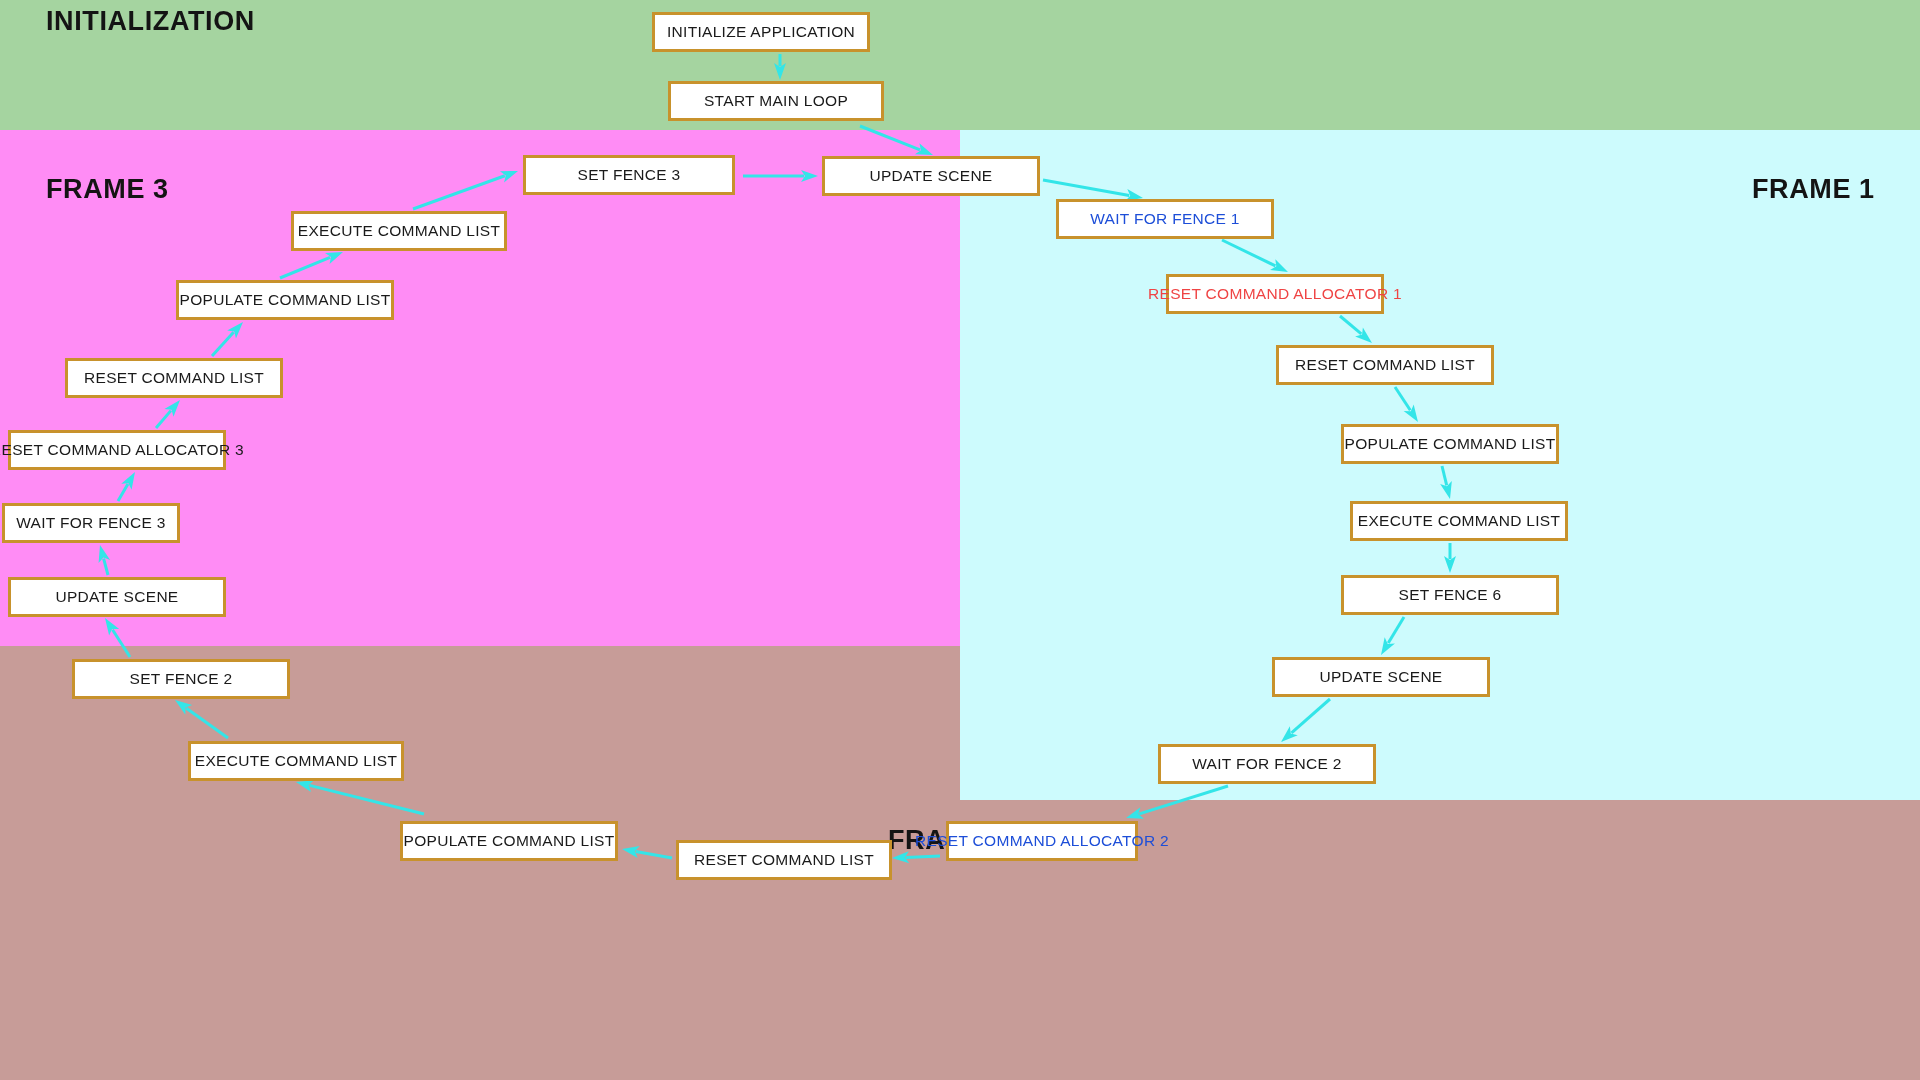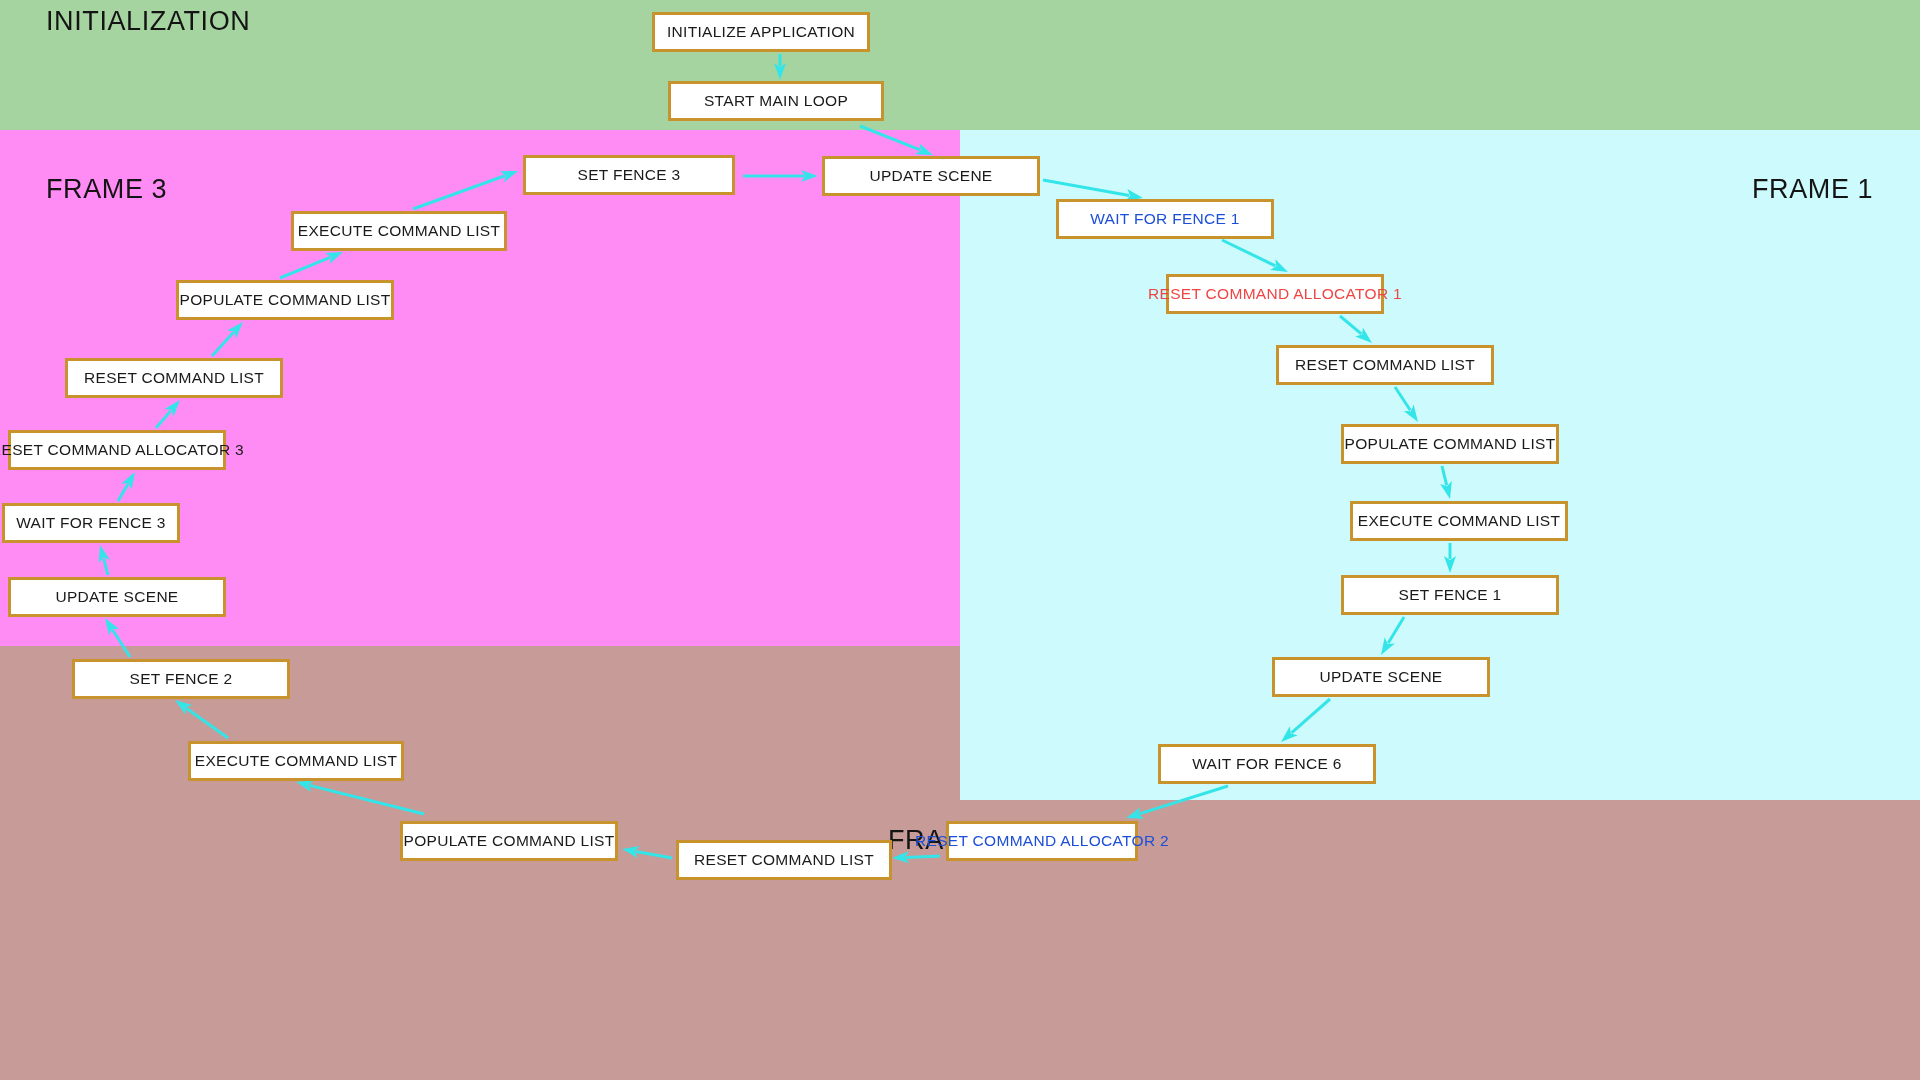--- a/index.html
+++ b/index.html
@@ -23,21 +23,21 @@
   .zone-init   { left: 0;      top: 0;    width: 1920px; height: 130px; background: #a5d4a0; }
   .zone-frame3 { left: 0;      top: 130px; width: 960px;  height: 516px; background: #ff8cf5; }
   .zone-frame1 { left: 960px;  top: 130px; width: 960px;  height: 670px; background: #cdfbfd; }
   .zone-frame2 { left: 0;      top: 646px; width: 960px;  height: 434px; background: #c79c98; }
   .zone-frame2b{ left: 960px;  top: 800px; width: 960px;  height: 280px; background: #c79c98; }
 
   .zone-label {
     position: absolute;
     color: #141414;
     font-size: 27px;
-    font-weight: 400;
+    font-weight: 700;
     letter-spacing: 0.6px;
     white-space: nowrap;
     font-family: "Liberation Sans", sans-serif;
   }
   .lbl-init   { left: 46px;  top: 6px; }
   .lbl-frame3 { left: 46px;  top: 174px; }
   .lbl-frame1 { left: 1752px; top: 174px; }
   .lbl-frame2 { left: 888px; top: 825px; }
 
   
@@ -178,23 +178,23 @@
 
   <div id="nodes">
       <div class="node" style="left: 652px; top: 12px; width: 218px; border-color: rgb(200, 146, 44); background: rgb(255, 255, 255); color: rgb(26, 26, 26);">INITIALIZE APPLICATION</div>
       <div class="node" style="left: 668px; top: 81px; width: 216px; border-color: rgb(200, 146, 44); background: rgb(255, 255, 255); color: rgb(26, 26, 26);">START MAIN LOOP</div>
       <div class="node" style="left: 822px; top: 156px; width: 218px; border-color: rgb(200, 146, 44); background: rgb(255, 255, 255); color: rgb(26, 26, 26);">UPDATE SCENE</div>
       <div class="node" style="left: 1056px; top: 199px; width: 218px; border-color: rgb(200, 146, 44); background: rgb(255, 255, 255); color: #1d4ed8;">WAIT FOR FENCE 1</div>
       <div class="node" style="left: 1166px; top: 274px; width: 218px; border-color: rgb(200, 146, 44); background: rgb(255, 255, 255); color: #ef4444;">RESET COMMAND ALLOCATOR 1</div>
       <div class="node" style="left: 1276px; top: 345px; width: 218px; border-color: rgb(200, 146, 44); background: rgb(255, 255, 255); color: rgb(26, 26, 26);">RESET COMMAND LIST</div>
       <div class="node" style="left: 1341px; top: 424px; width: 218px; border-color: rgb(200, 146, 44); background: rgb(255, 255, 255); color: rgb(26, 26, 26);">POPULATE COMMAND LIST</div>
       <div class="node" style="left: 1350px; top: 501px; width: 218px; border-color: rgb(200, 146, 44); background: rgb(255, 255, 255); color: rgb(26, 26, 26);">EXECUTE COMMAND LIST</div>
-      <div class="node" style="left: 1341px; top: 575px; width: 218px; border-color: rgb(200, 146, 44); background: rgb(255, 255, 255); color: rgb(26, 26, 26);">SET FENCE 1</div>
+      <div class="node" style="left: 1341px; top: 575px; width: 218px; border-color: rgb(200, 146, 44); background: rgb(255, 255, 255); color: rgb(26, 26, 26);">SET FENCE 6</div>
       <div class="node" style="left: 1272px; top: 657px; width: 218px; border-color: rgb(200, 146, 44); background: rgb(255, 255, 255); color: rgb(26, 26, 26);">UPDATE SCENE</div>
-      <div class="node" style="left: 1158px; top: 744px; width: 218px; border-color: rgb(200, 146, 44); background: rgb(255, 255, 255); color: rgb(26, 26, 26);">WAIT FOR FENCE 6</div>
+      <div class="node" style="left: 1158px; top: 744px; width: 218px; border-color: rgb(200, 146, 44); background: rgb(255, 255, 255); color: rgb(26, 26, 26);">WAIT FOR FENCE 2</div>
       <div class="node" style="left: 946px; top: 821px; width: 192px; border-color: rgb(200, 146, 44); background: rgb(255, 255, 255); color: #1d4ed8;">RESET COMMAND ALLOCATOR 2</div>
       <div class="node" style="left: 676px; top: 840px; width: 216px; border-color: rgb(200, 146, 44); background: rgb(255, 255, 255); color: rgb(26, 26, 26);">RESET COMMAND LIST</div>
       <div class="node" style="left: 400px; top: 821px; width: 218px; border-color: rgb(200, 146, 44); background: rgb(255, 255, 255); color: rgb(26, 26, 26);">POPULATE COMMAND LIST</div>
       <div class="node" style="left: 188px; top: 741px; width: 216px; border-color: rgb(200, 146, 44); background: rgb(255, 255, 255); color: rgb(26, 26, 26);">EXECUTE COMMAND LIST</div>
       <div class="node" style="left: 72px; top: 659px; width: 218px; border-color: rgb(200, 146, 44); background: rgb(255, 255, 255); color: rgb(26, 26, 26);">SET FENCE 2</div>
       <div class="node" style="left: 8px; top: 577px; width: 218px; border-color: rgb(200, 146, 44); background: rgb(255, 255, 255); color: rgb(26, 26, 26);">UPDATE SCENE</div>
       <div class="node" style="left: 2px; top: 503px; width: 178px; border-color: rgb(200, 146, 44); background: rgb(255, 255, 255); color: rgb(26, 26, 26);">WAIT FOR FENCE 3</div>
       <div class="node" style="left: 8px; top: 430px; width: 218px; border-color: rgb(200, 146, 44); background: rgb(255, 255, 255); color: rgb(26, 26, 26);">RESET COMMAND ALLOCATOR 3</div>
       <div class="node" style="left: 65px; top: 358px; width: 218px; border-color: rgb(200, 146, 44); background: rgb(255, 255, 255); color: rgb(26, 26, 26);">RESET COMMAND LIST</div>
       <div class="node" style="left: 176px; top: 280px; width: 218px; border-color: rgb(200, 146, 44); background: rgb(255, 255, 255); color: rgb(26, 26, 26);">POPULATE COMMAND LIST</div>

